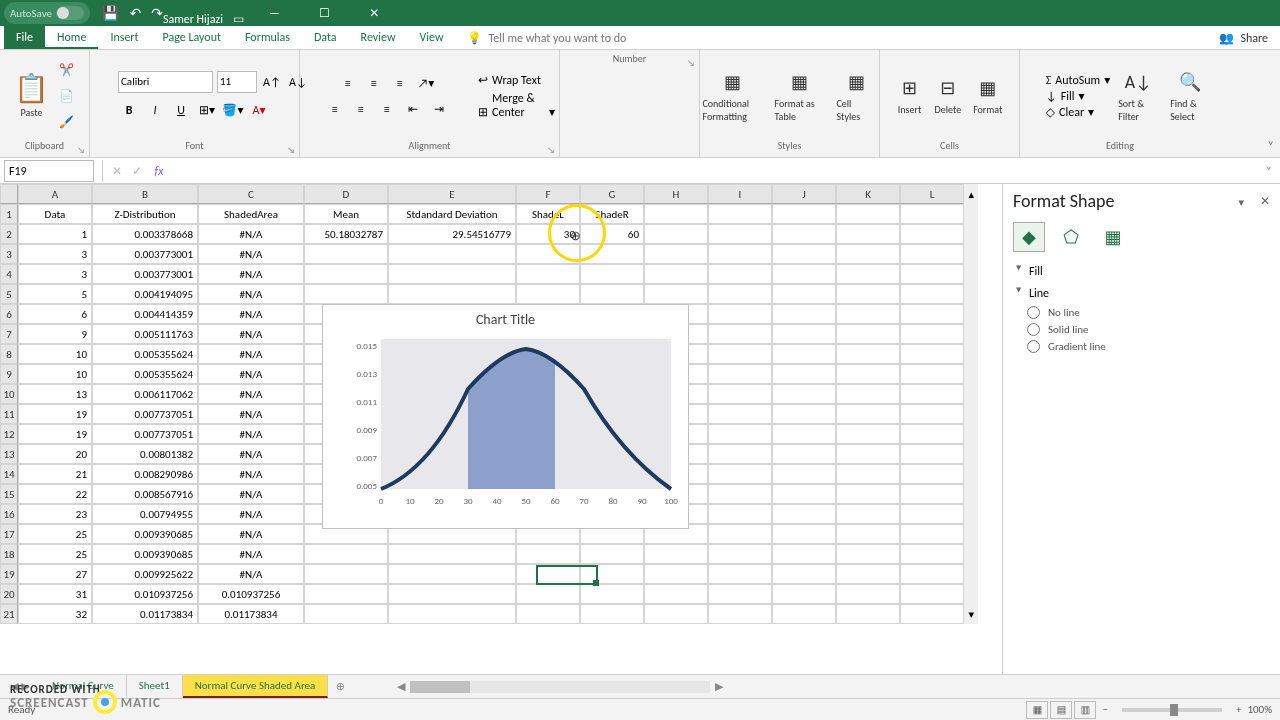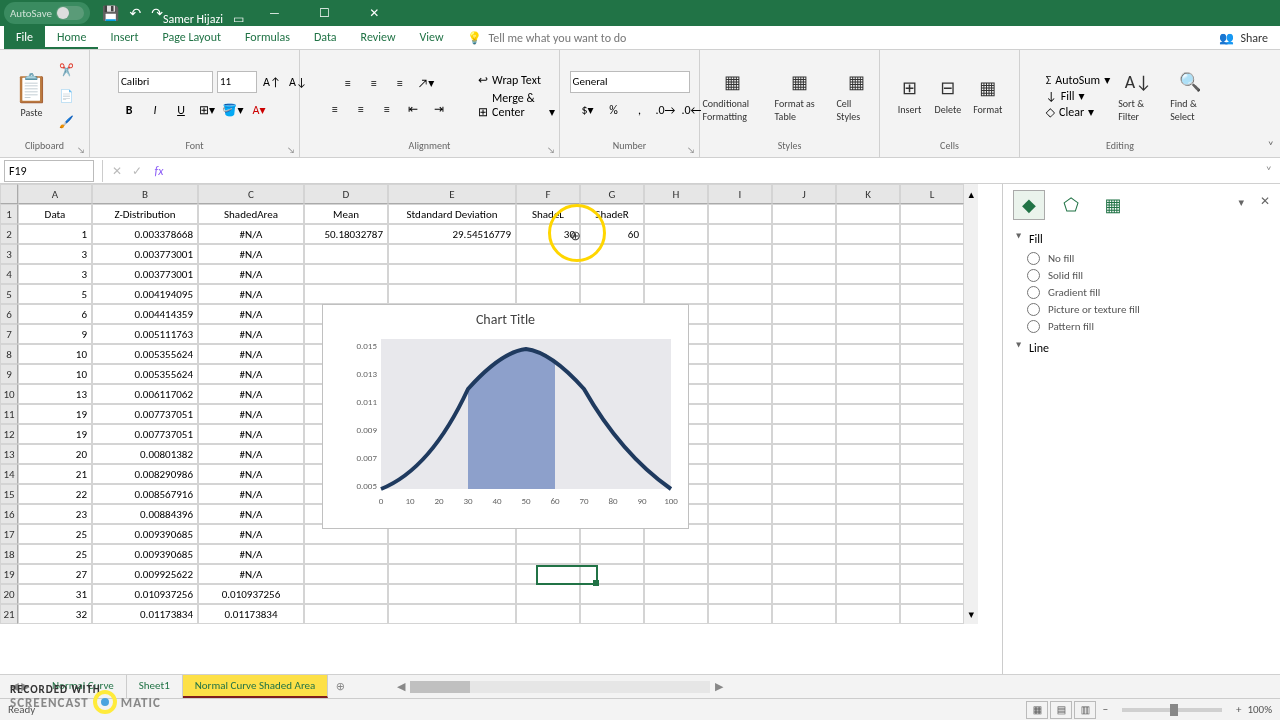--- a/index.html
+++ b/index.html
@@ -210,30 +210,20 @@
             <span>⊞</span>
             <span>Merge &amp; Center</span>
             <span>▾</span>
           </div>
       </div>
     </div>
     <div class="glabel"><span>Alignment</span><span class="launcher">↘</span></div>
   </div>
 
   <div class="ribbon-group" style="width:140px">
-    <div class="gcontent" style="flex-direction:column;gap:6px">
-      <input class="general-select" value="General" style="">
-      <div class="btn-row">
-        <button class="tiny-btn">$▾</button>
-        <button class="tiny-btn">%</button>
-        <button class="tiny-btn">,</button>
-        <button class="tiny-btn">.0→</button>
-        <button class="tiny-btn">.0←</button>
-      </div>
-    </div>
     <div class="glabel"><span>Number</span><span class="launcher">↘</span></div>
   </div>
 
   <div class="ribbon-group" style="width:180px">
     <div class="gcontent">
       <div class="rbtn">
           <span class="ricon">▦</span>
           <span style="width:60px">Conditional Formatting</span>
         </div>
       <div class="rbtn">
@@ -531,21 +521,21 @@
         <div></div>
         <div></div>
         <div></div>
         <div></div>
         <div></div>
         <div></div>
         <div></div>
         <div class="sb"></div>
         <div class="row-h">16</div>
         <div>23</div>
-        <div>0.00884396</div>
+        <div>0.00794955</div>
         <div class="txt">#N/A</div>
         <div></div>
         <div></div>
         <div></div>
         <div></div>
         <div></div>
         <div></div>
         <div></div>
         <div></div>
         <div></div>
@@ -656,36 +646,35 @@
               <text x="272" y="170">80</text>
               <text x="301" y="170">90</text>
               <text x="330" y="170">100</text>
             </g>
         </svg>
       </div>
     </div>
   </div>
 
   <div class="task-pane">
+    <h2>Format Shape</h2>
     <span class="expand">▾</span>
     <span class="close">✕</span>
     <div class="icons">
       <div class="ic sel">◆</div>
       <div class="ic">⬠</div>
       <div class="ic">▦</div>
     </div>
     <div class="section-title">Fill</div>
-    <div id="fill-opts">
-        <label><input type="radio" name="fill" style="">No fill</label>
-        <label><input type="radio" name="fill" style="">Solid fill</label>
-        <label><input type="radio" name="fill" style="">Gradient fill</label>
-        <label><input type="radio" name="fill" style="">Picture or texture fill</label>
-        <label><input type="radio" name="fill" style="">Pattern fill</label>
-      </div>
     <div class="section-title">Line</div>
+    <div id="line-opts">
+        <label><input type="radio" name="line" style="">No line</label>
+        <label><input type="radio" name="line" style="">Solid line</label>
+        <label><input type="radio" name="line" style="">Gradient line</label>
+      </div>
   </div>
 </div>
 
 <div class="sheet-tabs">
   <div class="nav">◀ ▶</div>
   <div id="sheetTabs" style="display:flex">
       <div class="sheet-tab">Normal Curve</div>
       <div class="sheet-tab">Sheet1</div>
       <div class="sheet-tab active">Normal Curve Shaded Area</div>
     </div>

